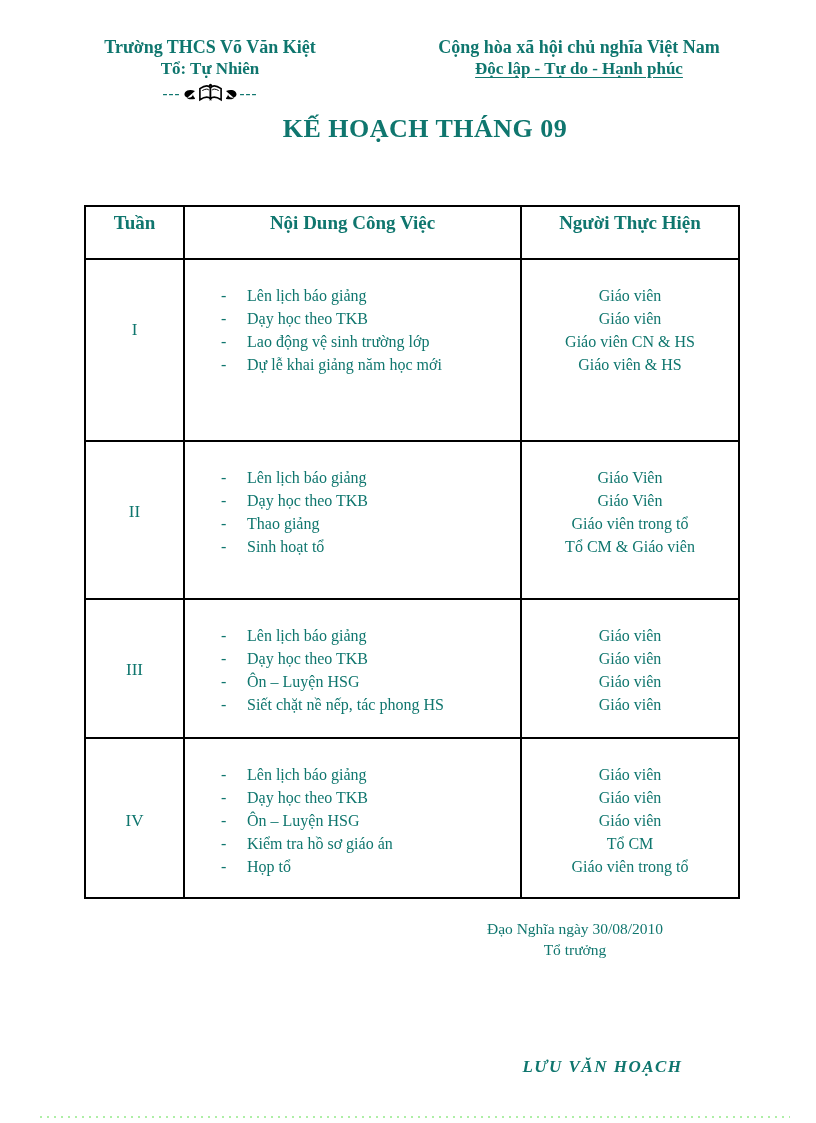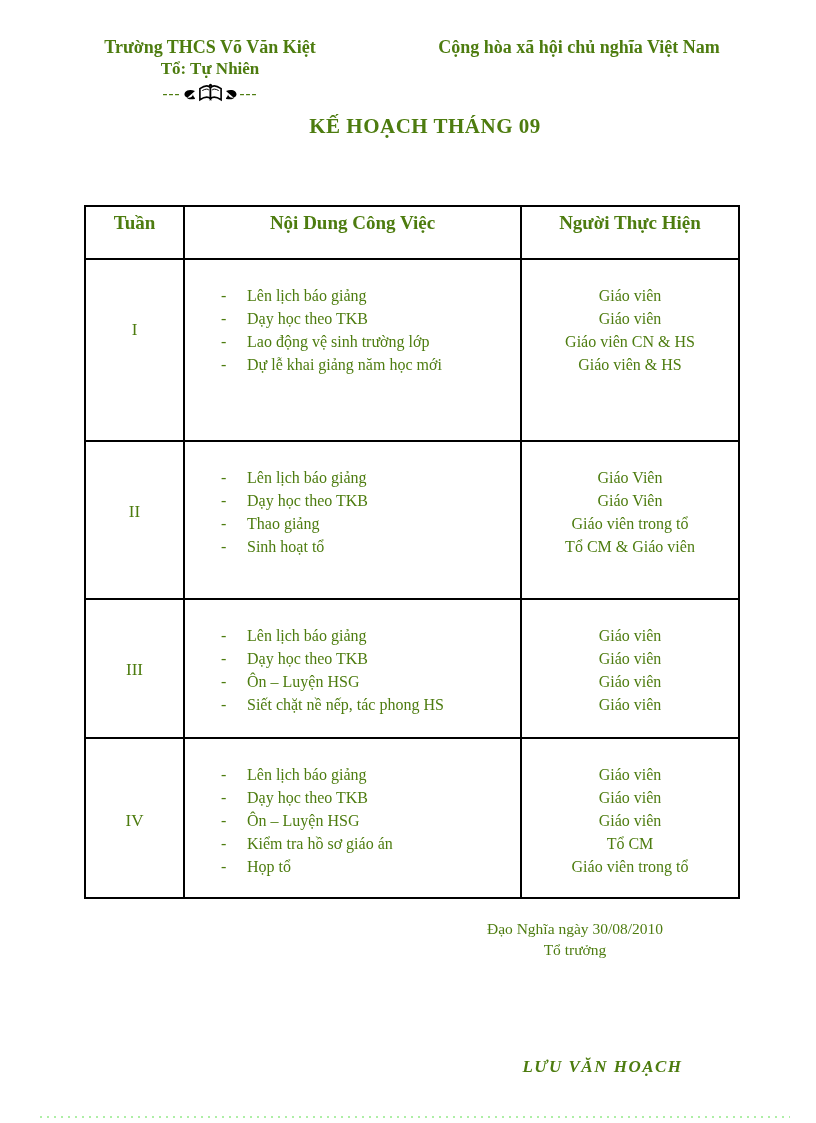--- a/index.html
+++ b/index.html
@@ -1,21 +1,21 @@
 <!DOCTYPE html>
 <html lang="vi"><head>
 <meta charset="utf-8">
 <style>
   * { margin:0; padding:0; box-sizing:border-box; }
   html,body { background:#ffffff; }
   .page {
     position:relative;
     width:816px; height:1123px;
     background:#ffffff;
-    color:#4d7c0f;
+    color:#0f766e;
     font-family:"Liberation Serif","DejaVu Serif",serif;
     overflow:hidden;
   }
 
   
   .hdr-left {
     position:absolute; top:36px; left:55px; width:310px;
     text-align:center; font-weight:bold;
   }
   .hdr-right {
@@ -32,21 +32,21 @@
     font-size:15px; font-weight:bold; letter-spacing:1px;
   }
   .ornament svg { display:block; }
   .swash-r { transform:scaleX(-1); }
 
   
   .title {
     position:absolute; top:114px; left:0; width:100%;
     padding-left:34px;
     text-align:center;
-    font-weight:bold; font-size:21px; letter-spacing:0.5px;
+    font-weight:bold; font-size:26px; letter-spacing:0.5px;
   }
 
   
   table.plan {
     position:absolute; top:205px; left:84px;
     width:654px; border-collapse:collapse; table-layout:fixed;
   }
   col.c1 { width:99px; } col.c2 { width:337px; } col.c3 { width:218px; }
   table.plan th, table.plan td { border:2px solid #000; vertical-align:top; }
   table.plan th {
@@ -111,20 +111,21 @@
         <svg width="14" height="13" viewBox="0 0 14 13">
           <path d="M13,4 C5,1 1,6 3,9 C5,12 11,11 11,7 C11,10 13,10 13,12 C10,12 7,13 5,11" fill="#000"></path>
         </svg>
       </span>
       <span>---</span>
     </div>
   </div>
 
   <div class="hdr-right">
     <div class="hdr-line1">Cộng hòa xã hội chủ nghĩa Việt Nam</div>
+    <div class="hdr-line2">Độc lập - Tự do - Hạnh phúc</div>
   </div>
 
   <div class="title">KẾ HOẠCH THÁNG 09</div>
 
   <table class="plan">
     <colgroup>
         <col class="c1">
         <col class="c2">
         <col class="c3">
       </colgroup>

